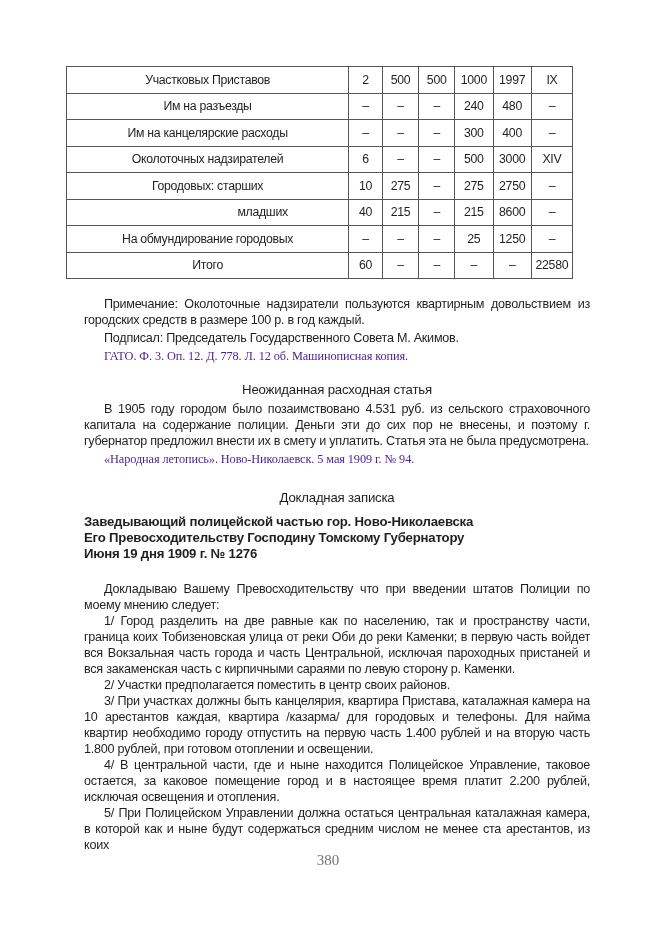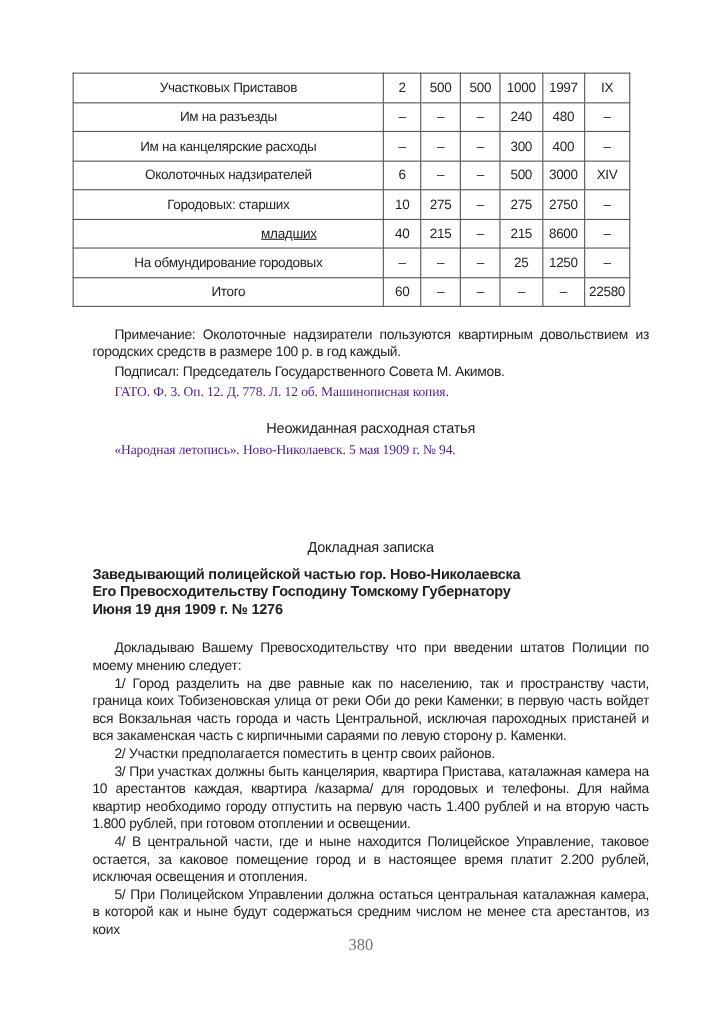--- a/index.html
+++ b/index.html
@@ -5,21 +5,21 @@
     html, body { margin: 0; padding: 0; background: #ffffff; }
     body { width: 656px; height: 925px; position: relative; overflow: hidden;
       font-family: "Liberation Sans", sans-serif; color: #1f1f1f; }
     .page { position: absolute; left: 0; top: 0; width: 608px; height: 925px; }
 
     table.staff { position: absolute; left: 66px; top: 66px; width: 507px;
       border-collapse: collapse; font-size: 12.3px; letter-spacing: -0.3px; }
     table.staff td { border: 1px solid #555; height: 25.5px; padding: 0; text-align: center;
       vertical-align: middle; }
     table.staff td.label { width: 233px; }
-    table.staff td.label.indent { padding-left: 110px; text-decoration: underline; }
+    table.staff td.label.indent { padding-left: 110px; }
     table.staff td.c { width: 43px; }
     table.staff td.c-last { width: 44px; }
 
     .text { position: absolute; left: 84px; width: 506px; font-size: 12.6px;
       line-height: 16px; text-align: justify; letter-spacing: -0.25px; }
     .p { text-indent: 20px; margin: 0; text-align: justify; }
     .source { font-family: "Liberation Serif", serif; color: #4c1d95; font-size: 12.3px; letter-spacing: -0.1px; }
     .heading { font-weight: normal; text-align: center; font-size: 13.2px; letter-spacing: -0.2px; }
     .addr { font-weight: bold; font-size: 13.2px; line-height: 16px; letter-spacing: -0.2px; }
     .page-number { position: absolute; left: 0; width: 656px; top: 852px; text-align: center;
@@ -108,20 +108,21 @@
   </table>
 
   <div class="text" style="top:296px;">
     <p class="p">Примечание: Околоточные надзиратели пользуются квартирным довольствием из городских средств в размере 100 р. в год каждый.</p>
     <p class="p" style="margin-top:2px;">Подписал: Председатель Государственного Совета М. Акимов.</p>
     <p class="p source" style="margin-top:2px;">ГАТО. Ф. 3. Оп. 12. Д. 778. Л. 12 об. Машинописная копия.</p>
   </div>
 
   <div class="text" style="top:382px;">
     <div class="heading" style="margin-bottom:3px;">Неожиданная расходная статья</div>
+    <p class="p">В 1905 году городом было позаимствовано 4.531 руб. из сельского страховочного капитала на содержание полиции. Деньги эти до сих пор не внесены, и поэтому г. губернатор предложил внести их в смету и уплатить. Статья эта не была предусмотрена.</p>
     <p class="p source" style="margin-top:2px;">«Народная летопись». Ново-Николаевск. 5 мая 1909 г. № 94.</p>
   </div>
 
   <div class="text" style="top:490px;">
     <div class="heading" style="margin-bottom:8px;">Докладная записка</div>
     <div class="addr">Заведывающий полицейской частью гор. Ново-Николаевска</div>
     <div class="addr">Его Превосходительству Господину Томскому Губернатору</div>
     <div class="addr" style="margin-bottom:19px;">Июня 19 дня 1909 г. № 1276</div>
     <p class="p">Докладываю Вашему Превосходительству что при введении штатов Полиции по моему мнению следует:</p>
     <p class="p">1/ Город разделить на две равные как по населению, так и пространству части, граница коих Тобизеновская улица от реки Оби до реки Каменки; в первую часть войдет вся Вокзальная часть города и часть Центральной, исключая пароходных пристаней и вся закаменская часть с кирпичными сараями по левую сторону р. Каменки.</p>

